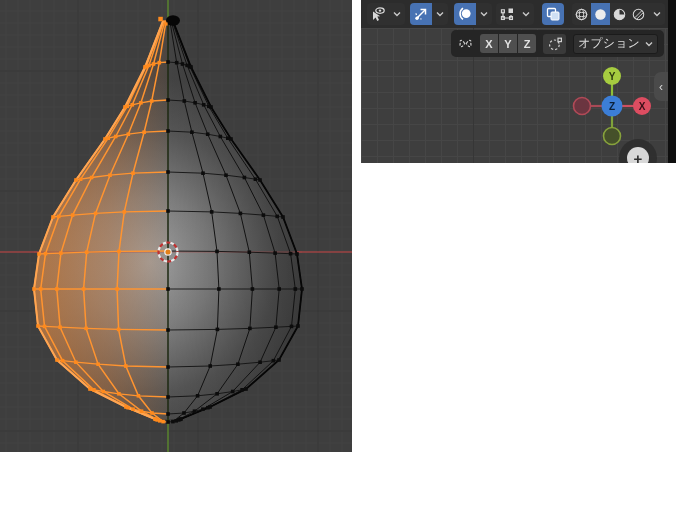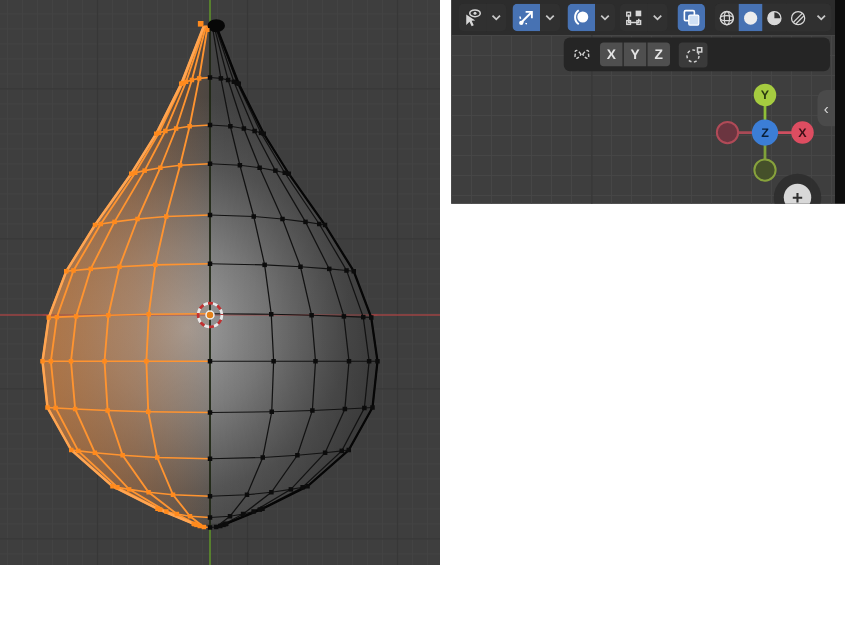--- a/index.html
+++ b/index.html
@@ -458,20 +458,26 @@
         <div class="xyz-btn">X</div>
         <div class="xyz-btn">Y</div>
         <div class="xyz-btn">Z</div>
       </div>
       <div class="origins-btn">
         <svg class="icon-svg" width="16" height="16" viewBox="0 0 16 16">
           <circle cx="7.4" cy="8.8" r="4.8" fill="none" stroke="#d0d0d0" stroke-width="1.2" stroke-dasharray="2.3 2"></circle>
           <rect x="11" y="2.2" width="3.4" height="3.4" fill="none" stroke="#d0d0d0" stroke-width="1.2"></rect>
         </svg>
       </div>
+      <div class="options-btn">
+        <span>オプション</span>
+        <svg width="8" height="6" viewBox="0 0 8 6">
+            <polyline points="1,1.5 4,4.5 7,1.5" fill="none" stroke="#c8c8c8" stroke-width="1.4"></polyline>
+          </svg>
+      </div>
     </div>
 
     <svg class="nav-gizmo" width="80" height="80">
       <line x1="40" y1="40" x2="40" y2="12" stroke="#8fbf37" stroke-width="2.2"></line>
       <line x1="40" y1="40" x2="40" y2="68" stroke="#7fa23a" stroke-width="2.2"></line>
       <line x1="40" y1="40" x2="13" y2="40" stroke="#a84a56" stroke-width="2.2"></line>
       <line x1="40" y1="40" x2="67" y2="40" stroke="#cf4f60" stroke-width="2.2"></line>
       <circle cx="40" cy="10" r="9" fill="#a6cc40"></circle>
       <circle cx="40" cy="70" r="8.5" fill="#45502a" stroke="#87a23c" stroke-width="1.6"></circle>
       <circle cx="10" cy="40" r="8.5" fill="#6b3540" stroke="#b04a57" stroke-width="1.6"></circle>

